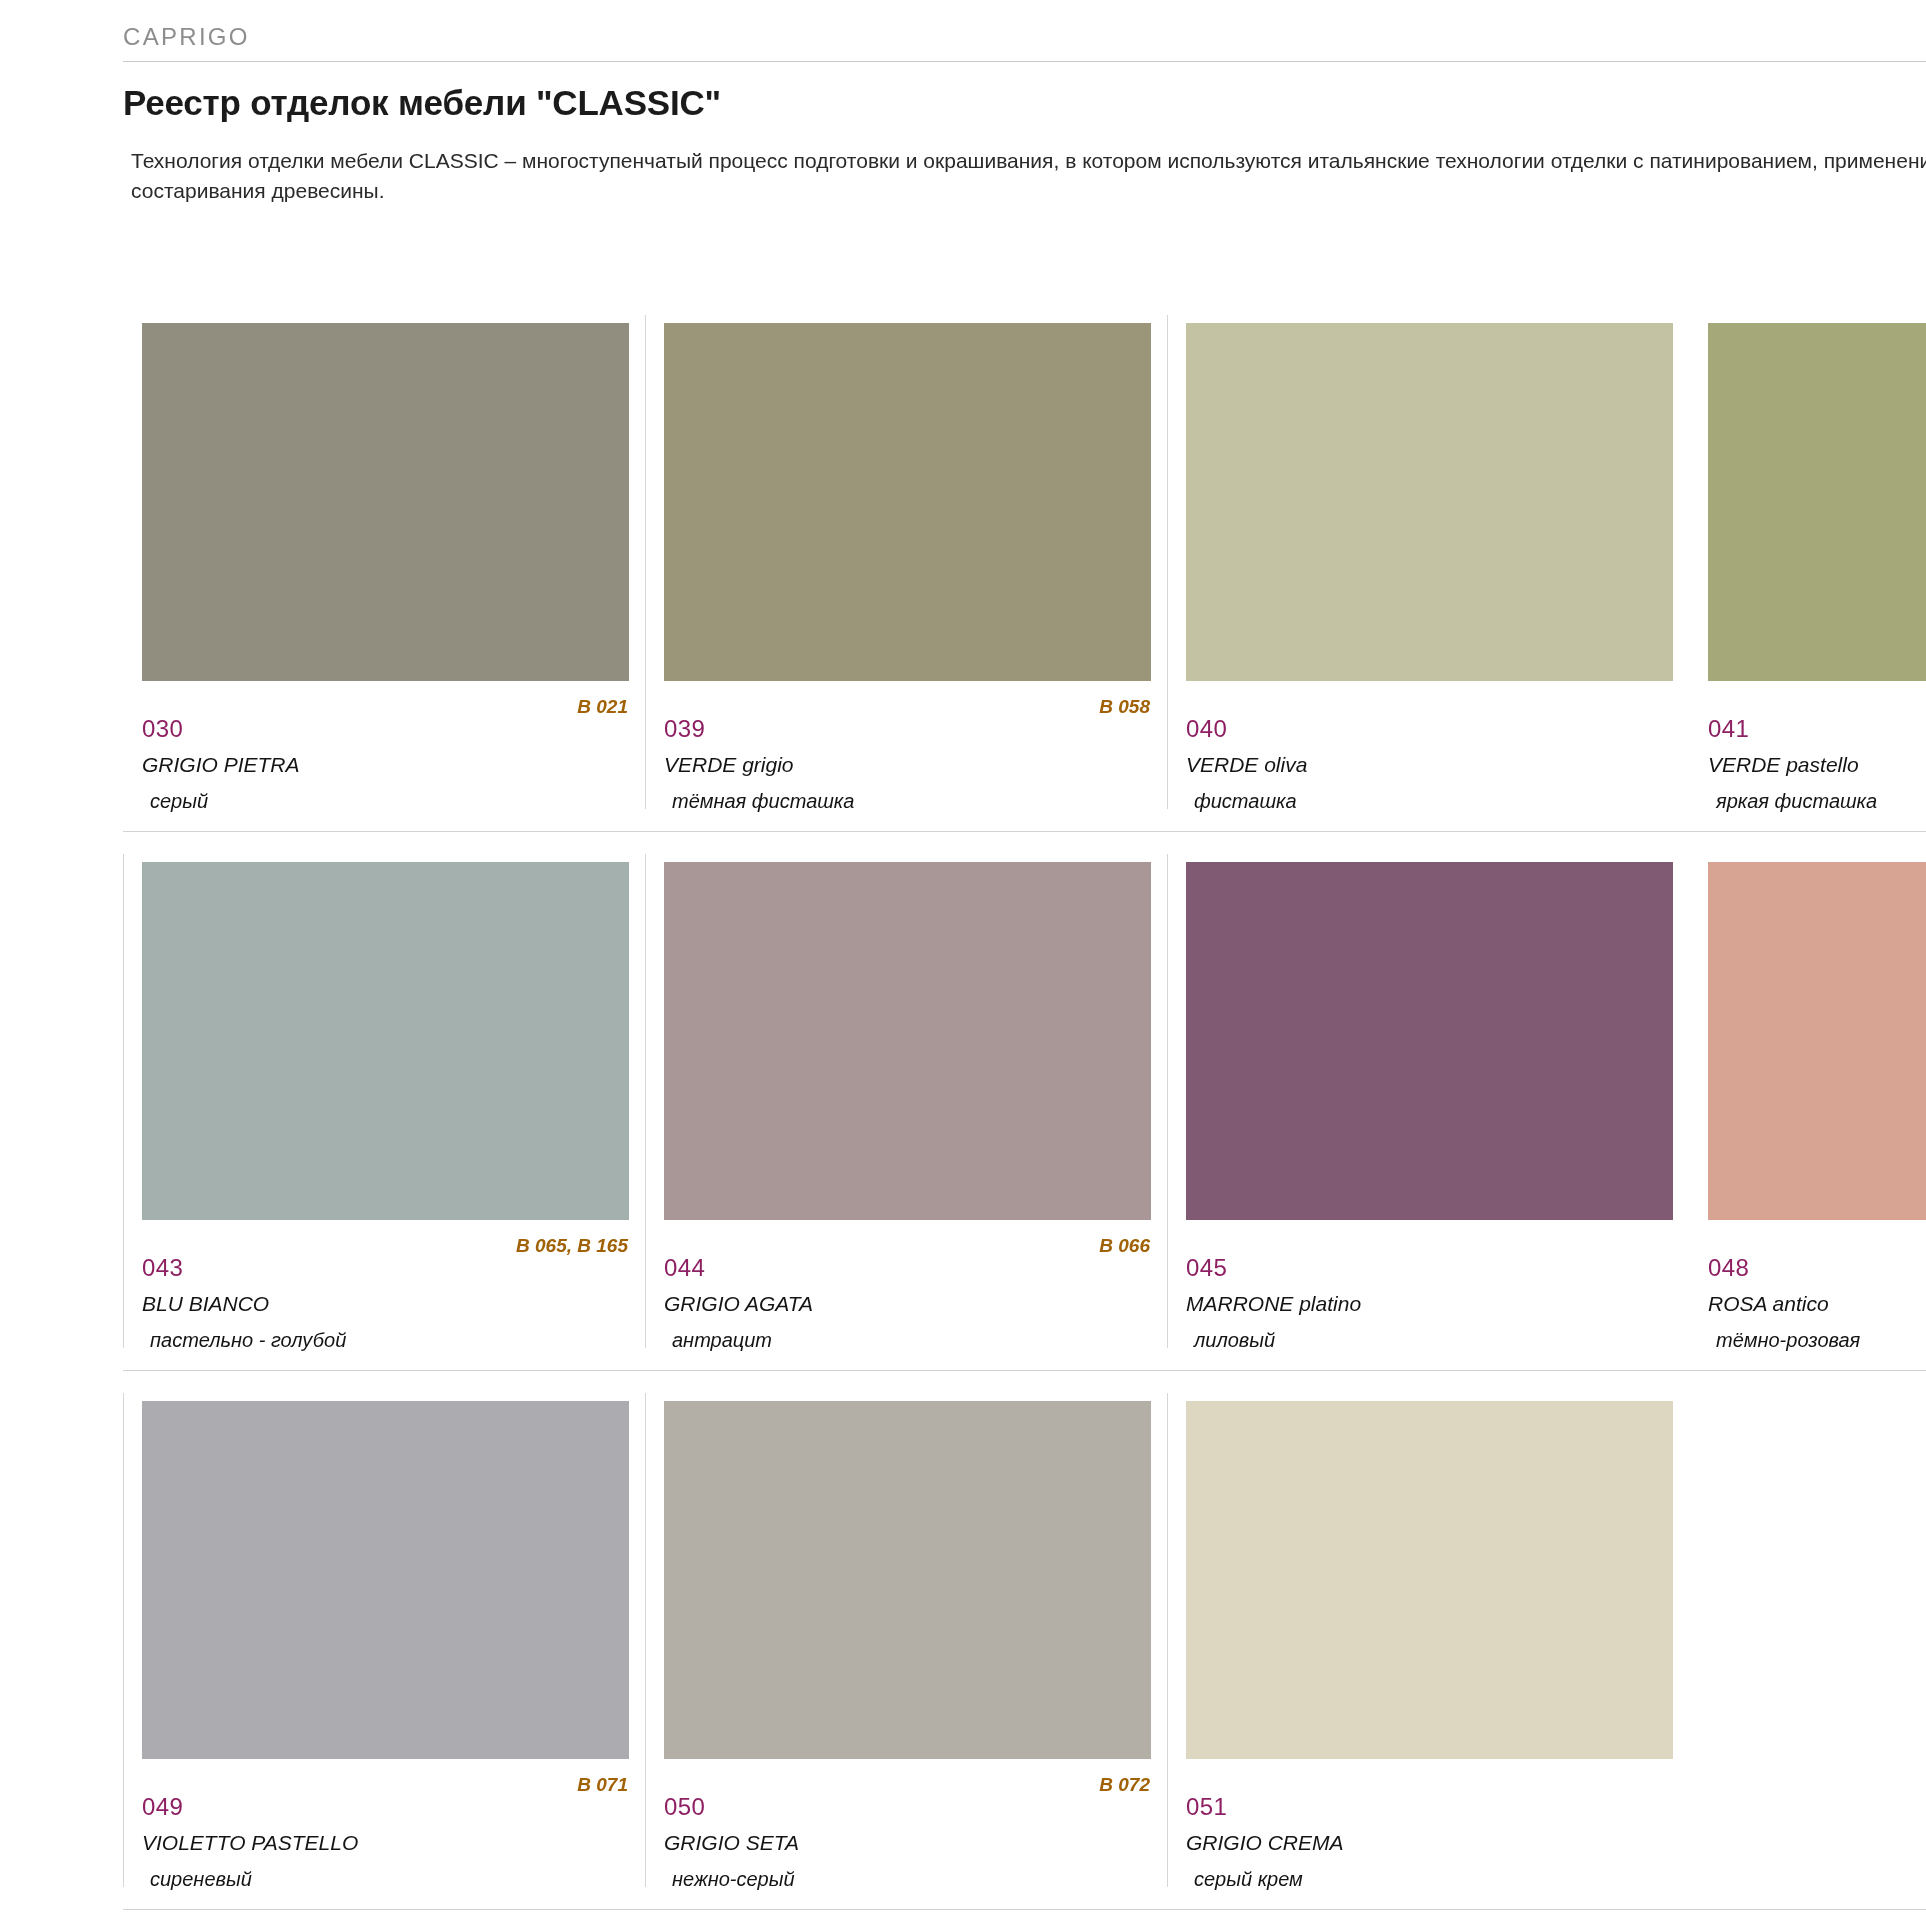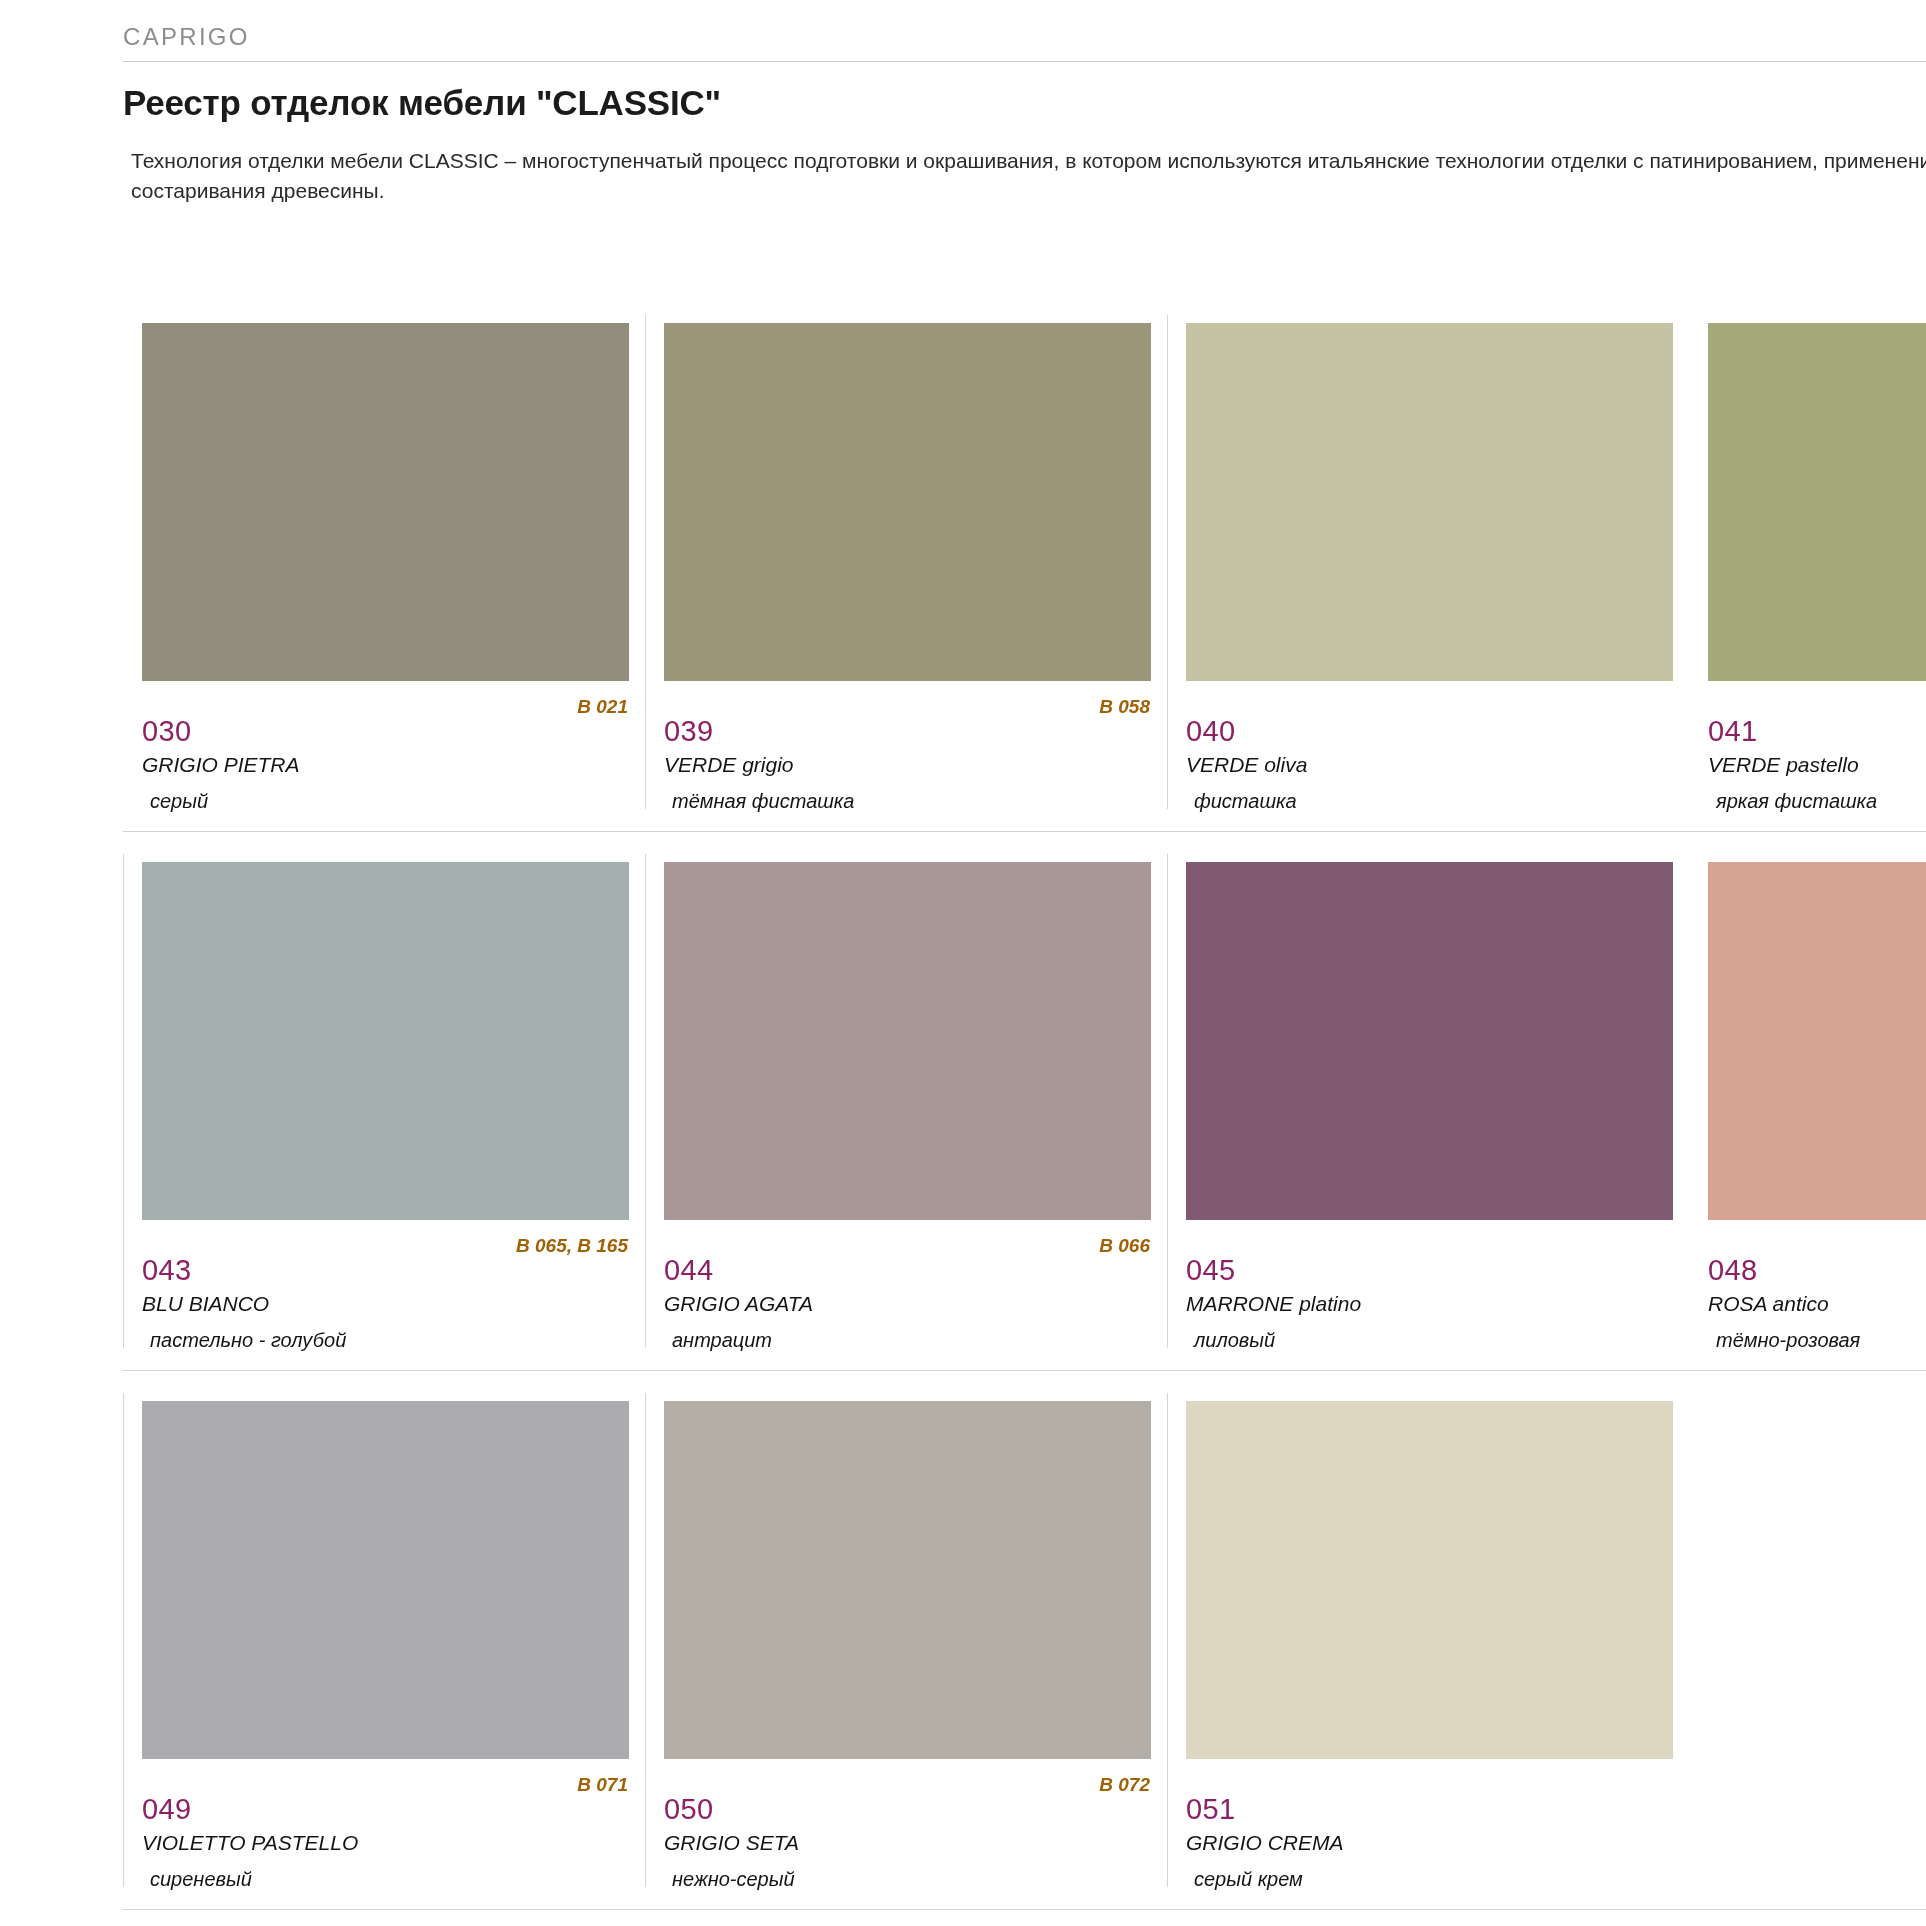--- a/index.html
+++ b/index.html
@@ -108,21 +108,21 @@
     font-weight: bold;
     font-style: italic;
     color: #a16207;
     line-height: 1.35;
   }
 
   .item-code {
     position: absolute;
     left: 19px;
     top: 422px;
-    font-size: 29px;
+    font-size: 24px;
     color: #8d1f63;
     font-weight: 400;
     letter-spacing: 0.4px;
   }
 
   .name-it {
     position: absolute;
     left: 19px;
     top: 460px;
     font-size: 21px;

